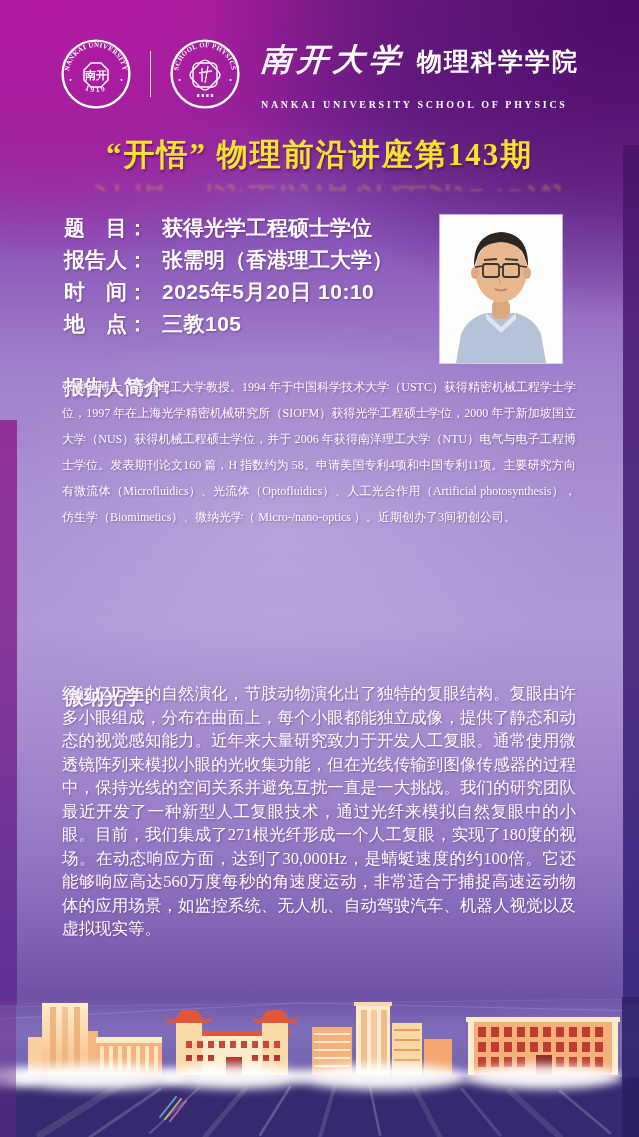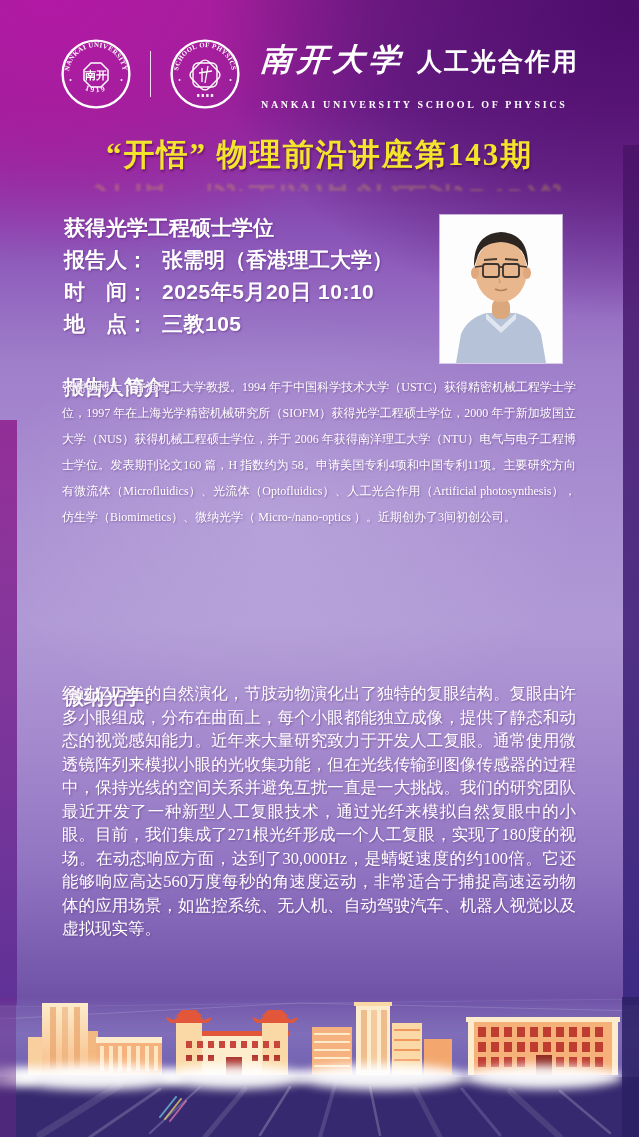--- a/index.html
+++ b/index.html
@@ -112,35 +112,36 @@
         <rect x="28" y="56" width="2.4" height="3"></rect>
           <rect x="32.6" y="56" width="2.4" height="3"></rect>
         <rect x="37.2" y="56" width="2.4" height="3"></rect>
           <rect x="41.8" y="56" width="2.4" height="3"></rect>
       </g>
     </svg>
 
     <div class="brand">
       <div class="brand-row">
         <span class="brand-cn">南开大学</span>
-        <span class="brand-dept">人工光合作用</span>
+        <span class="brand-dept">物理科学学院</span>
       </div>
       <span class="brand-en">NANKAI UNIVERSITY SCHOOL OF PHYSICS</span>
     </div>
   </div>
 
   <div class="title-wrap">
     <div class="lecture-title">“开悟” 物理前沿讲座第143期</div>
     <div class="title-reflect">
       <span>“开悟” 物理前沿讲座第143期</span>
     </div>
   </div>
 
   <div class="info">
     <div class="info-row">
+      <span class="info-label">题　目：</span>
       <span class="info-value">获得光学工程硕士学位</span>
     </div>
     <div class="info-row">
       <span class="info-label">报告人：</span>
       <span class="info-value">张需明（香港理工大学）</span>
     </div>
     <div class="info-row">
       <span class="info-label">时　间：</span>
       <span class="info-value v-hei">2025年5月20日  10:10</span>
     </div>

